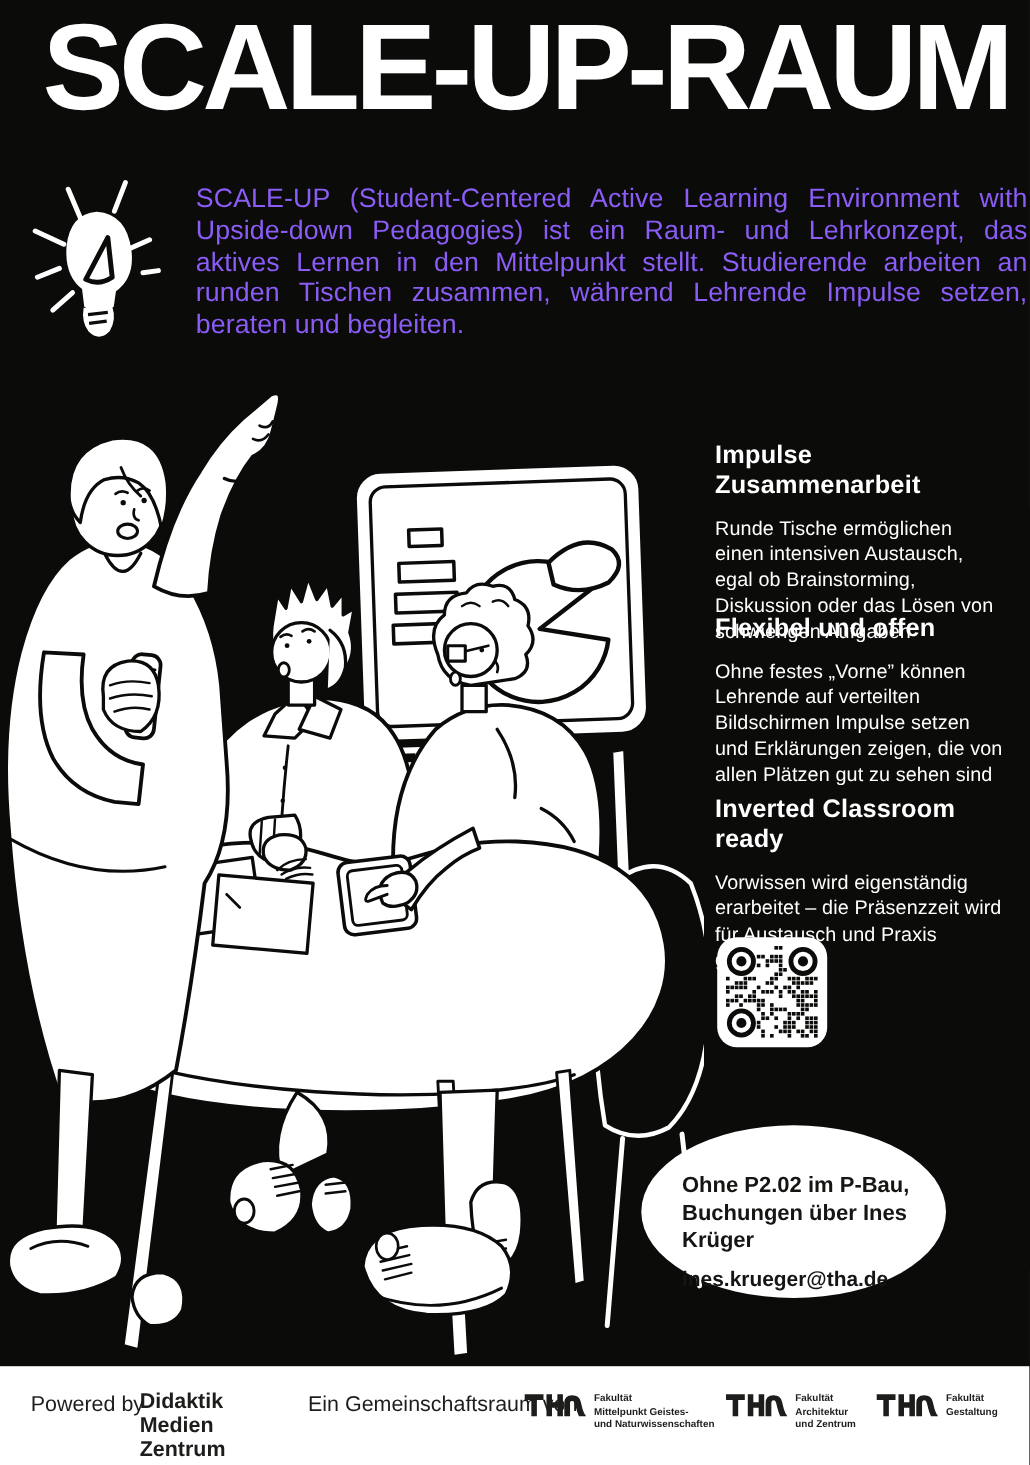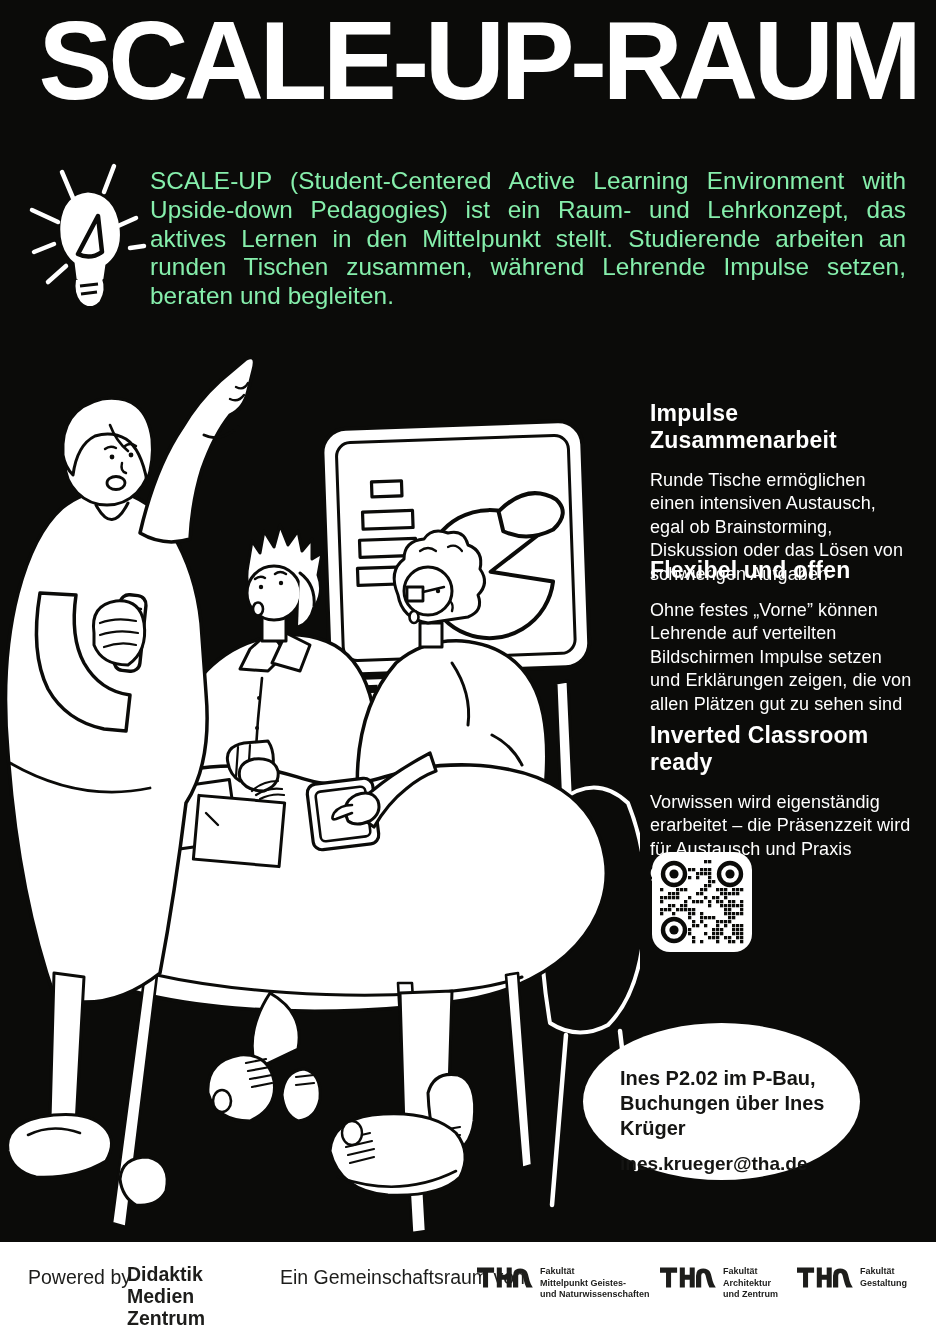--- a/index.html
+++ b/index.html
@@ -8,23 +8,23 @@
     background:#0b0b09; color:#fff;
     font-family:"Liberation Sans","DejaVu Sans",sans-serif;
     padding-left:20px;
   }
   .title{
     position:absolute; top:6px; left:0; right:0;
     font-size:111px; font-weight:700; letter-spacing:-4.5px;
     line-height:1.0; text-align:center; white-space:nowrap; color:#fff;
   }
   .intro{
-    position:absolute; left:150px; top:167px; width:756px;
+    position:absolute; left:178px; top:167px; width:756px;
     font-size:24.3px; line-height:1.185; letter-spacing:.1px;
-    text-align:justify; color:#86efac;
+    text-align:justify; color:#8b5cf6;
   }
   .bulb{ position:absolute; left:18px; top:158px; }
   .illu{ position:absolute; left:0; top:333px; }
   .info-block{ position:absolute; left:650px; width:262px; color:#fff; }
   .info-block h3{ margin:0 0 15px 0; font-size:23px; font-weight:700; letter-spacing:.2px;}
   .info-block p{ margin:0; font-size:18px; line-height:1.3; letter-spacing:.1px; font-weight:400;}
   .b1{top:400px}.b2{top:557px}.b3{top:722px}
   .qr{
     position:absolute; left:652px; top:852px; width:100px; height:100px;
     background:#fff; border-radius:18px;
@@ -377,21 +377,21 @@
           <circle cx="78" cy="22" r="11" fill="none" stroke="#0b0b09" stroke-width="4.4"></circle>
           <circle cx="78" cy="22" r="4.6"></circle>
           <circle cx="22" cy="78" r="11" fill="none" stroke="#0b0b09" stroke-width="4.4"></circle>
           <circle cx="22" cy="78" r="4.6"></circle>
         </g>
       </svg>
   </div>
 
   <div class="oval">
     <div class="txt">
-      <div class="bold">Ines P2.02 im P-Bau,</div>
+      <div class="bold">Ohne P2.02 im P-Bau,</div>
       <div class="bold">Buchungen über Ines Krüger</div>
       <div class="email">ines.krueger@tha.de</div>
     </div>
   </div>
 
   <div class="footer">
     <div class="powered">Powered by</div>
     <div class="dmz">
       <div>Didaktik</div>
       <div>Medien</div>

